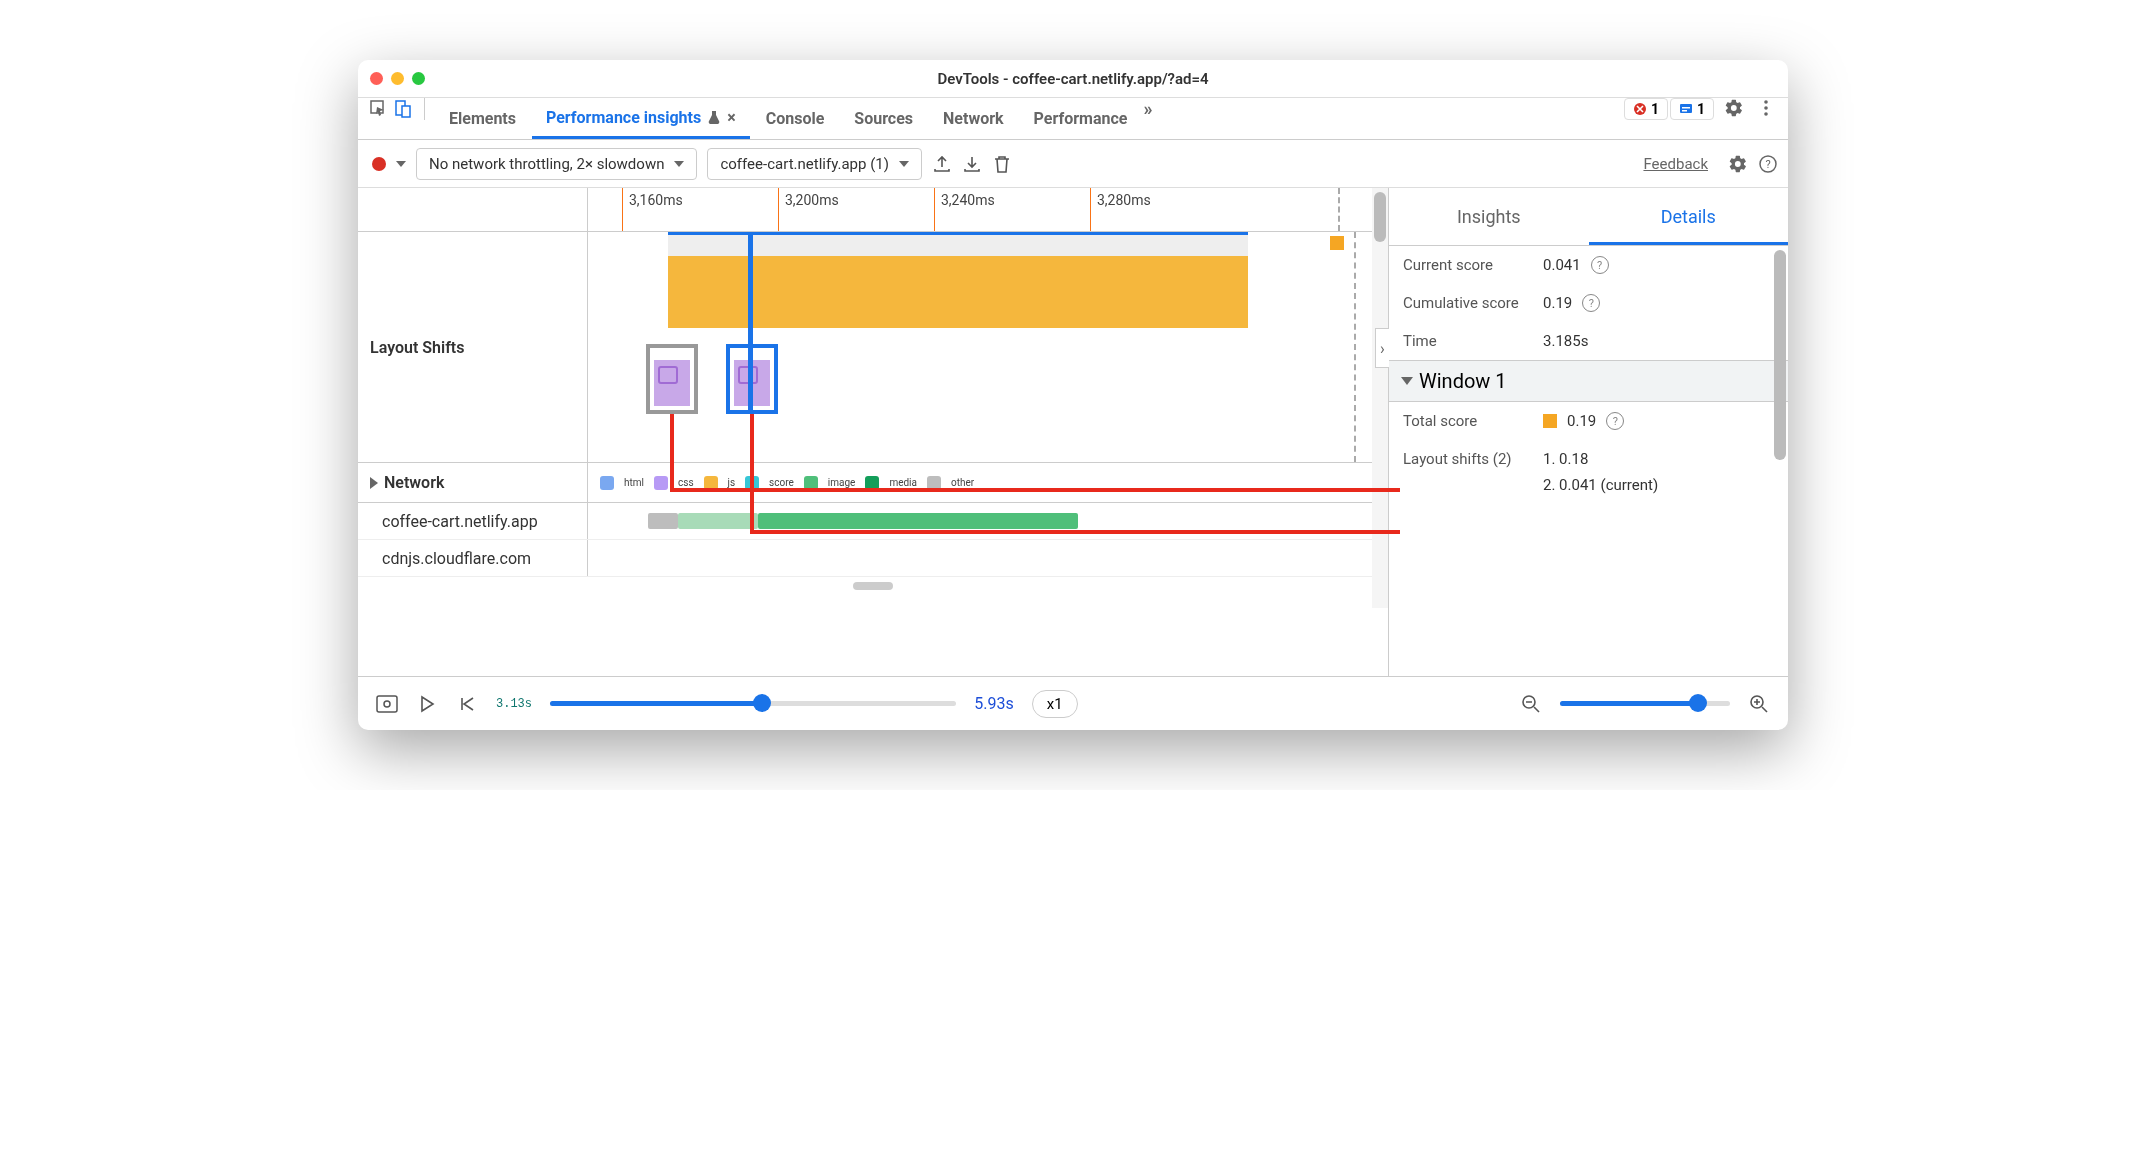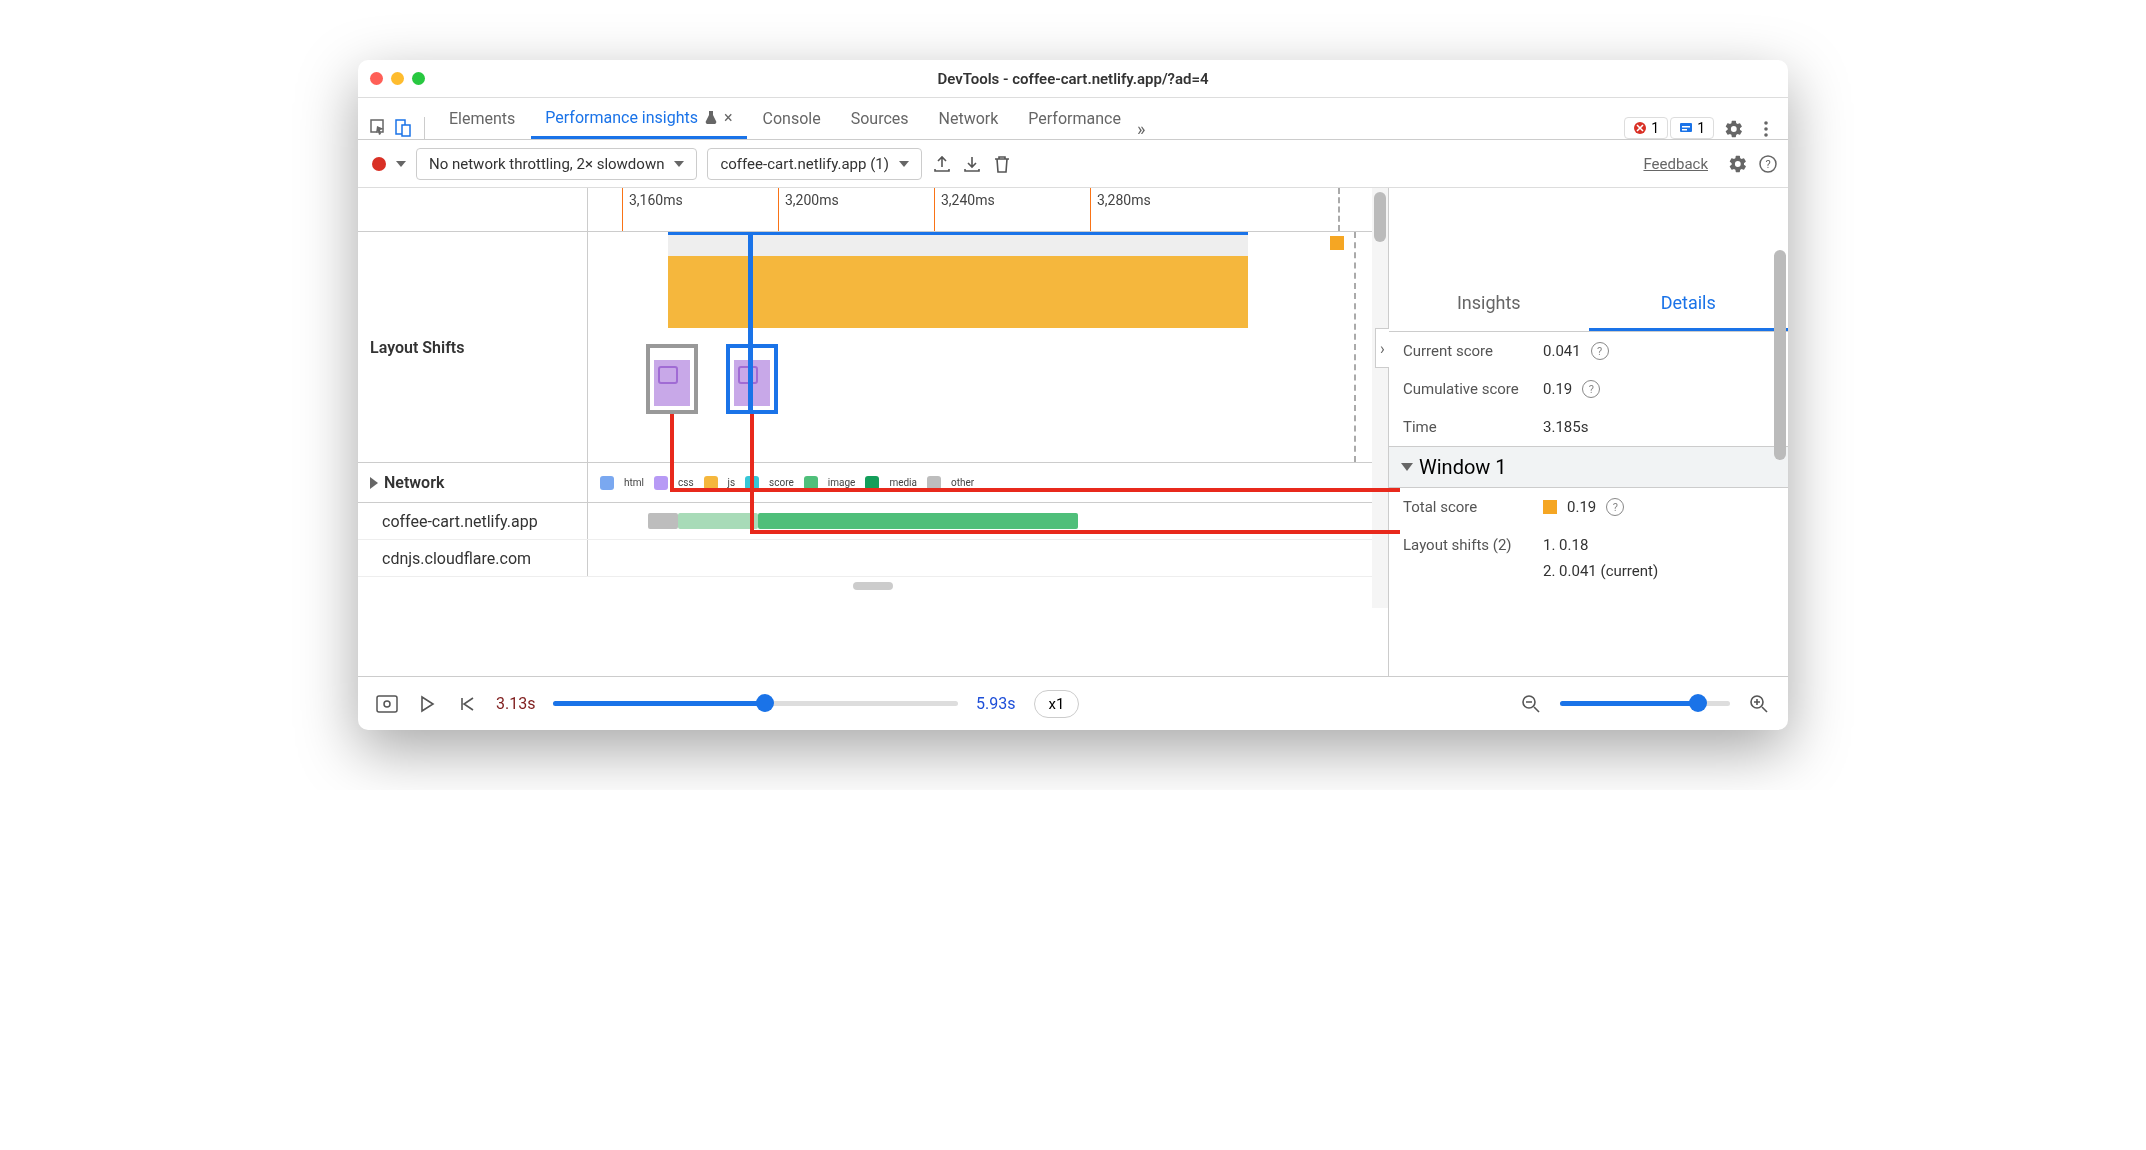--- a/index.html
+++ b/index.html
@@ -5,41 +5,41 @@
 * { box-sizing: border-box; margin: 0; padding: 0; font-family: -apple-system, BlinkMacSystemFont, "Segoe UI", Roboto, sans-serif; }
 body { background: #fff; padding: 60px; }
 .win { width: 1430px; height: 670px; margin: 0 auto; background: #fff; border-radius: 10px; box-shadow: 0 20px 60px rgba(0,0,0,0.35); overflow: hidden; display: flex; flex-direction: column; }
 
 .titlebar { height: 38px; display: flex; align-items: center; padding: 0 12px; border-bottom: 1px solid #ddd; position: relative; }
 .lights { display: flex; gap: 8px; }
 .light { width: 13px; height: 13px; border-radius: 50%; }
 .red { background: #ff5f57; } .yellow { background: #febc2e; } .greenl { background: #28c840; }
 .title { position: absolute; left:0; right:0; text-align:center; font-size: 15px; font-weight: 600; color: #333; }
 
-.tabs { height: 42px; display: flex; align-items: flex-end; border-bottom: 1px solid #ccc; padding: 0 10px; gap: 2px; }
+.tabs { height: 42px; display: flex; align-items: flex-start; border-bottom: 1px solid #ccc; padding: 0 10px; gap: 2px; font-weight: bold; }
 .tab-icon { width: 22px; height: 22px; display:flex; align-items:center; justify-content:center; color:#666; }
 .sep { width: 1px; height: 22px; background: #ccc; margin: 0 8px; }
 .tab { padding: 0 14px; height: 100%; display: flex; align-items: center; font-size: 16px; color: #666; cursor:pointer; gap:6px; }
 .tab.active { color: #1a73e8; border-bottom: 3px solid #1a73e8; }
 .spacer { flex: 1; }
 .pill { display:flex; align-items:center; gap:4px; padding:2px 8px; border:1px solid #ddd; border-radius:4px; font-size:14px; }
 .pill.red-b svg { fill:#d93025; }
 .pill.blue-b svg { fill:#1a73e8; }
 .gear, .kebab, .chev { color:#666; cursor:pointer; }
 
 .toolbar { height: 48px; display:flex; align-items:center; padding: 0 14px; gap: 10px; border-bottom: 1px solid #ddd; }
 .rec { width:14px; height:14px; border-radius:50%; background:#d93025; }
 .dd { width:0;height:0;border-left:5px solid transparent;border-right:5px solid transparent;border-top:6px solid #666; }
 .select { border:1px solid #ccc; border-radius:4px; padding:6px 12px; display:flex; align-items:center; gap:10px; font-size:15px; color:#333; cursor:pointer; }
 .tb-icon { color:#555; cursor:pointer; width:20px; height:20px; }
 .feedback { color:#666; text-decoration:underline; font-size:15px; margin-left:auto; margin-right:10px; }
 
 .main { flex:1; display:flex; overflow:hidden; }
 .timeline { flex:1; display:flex; flex-direction:column; position:relative; }
-.side { width: 400px; border-left:1px solid #ccc; display:flex; flex-direction:column; position:relative;justify-content:center; }
+.side { width: 400px; border-left:1px solid #ccc; display:flex; flex-direction:column; position:relative; }
 
 .ruler { height: 44px; display:flex; border-bottom:1px solid #ccc; }
 .ruler-label { width: 230px; border-right:1px solid #ccc; }
 .ruler-ticks { flex:1; position:relative; }
 .tick { position:absolute; top:0; height:100%; border-left:1px solid #f97316; padding:4px 6px; font-size:14px; color:#444; }
 
 .row { display:flex; border-bottom:1px solid #ccc; }
 .row-label { width:230px; border-right:1px solid #ccc; display:flex; align-items:center; padding:0 12px; font-weight:600; font-size:16px; color:#333; gap:6px; }
 .row-body { flex:1; position:relative; }
 
@@ -356,21 +356,21 @@
     <div class="pb-icon">
       <svg width="18" height="18" viewBox="0 0 18 18">
           <path d="M4 2 L15 9 L4 16 Z" fill="none" stroke="#555" stroke-width="1.6"></path>
         </svg>
     </div>
     <div class="pb-icon">
       <svg width="18" height="18" viewBox="0 0 18 18">
           <path d="M4 3 V15 M15 3 L6 9 L15 15" fill="none" stroke="#555" stroke-width="1.6"></path>
         </svg>
     </div>
-    <span style="font-size:16px;color:#7f1d1d;">3.13s</span>
+    <span style="font-size:12px;color:#0f766e;font-family:Liberation Mono, monospace;">3.13s</span>
     <div class="slider" style="max-width:460px;">
       <div class="slider-fill" style="width:52%;"></div>
       <div class="slider-knob" style="left:50%;"></div>
     </div>
     <span style="font-size:16px;color:#1d4ed8;">5.93s</span>
     <div class="speed">x1</div>
     <div class="spacer"></div>
     <div class="pb-icon">
       <svg width="20" height="20" viewBox="0 0 20 20">
           <circle cx="8" cy="8" r="6" fill="none" stroke="#555" stroke-width="1.6"></circle>

